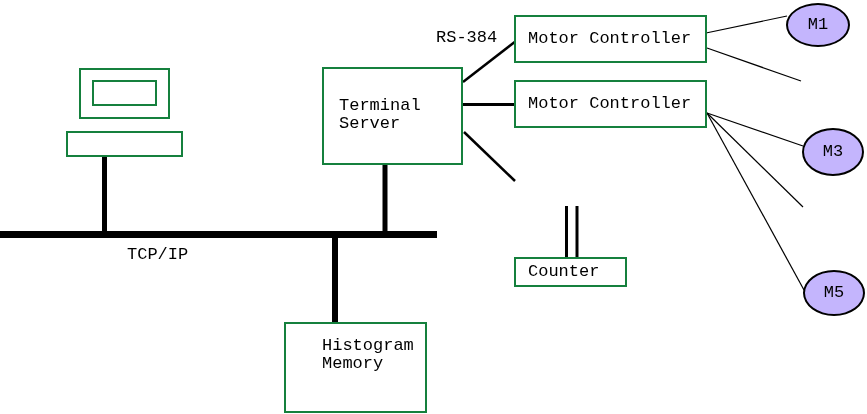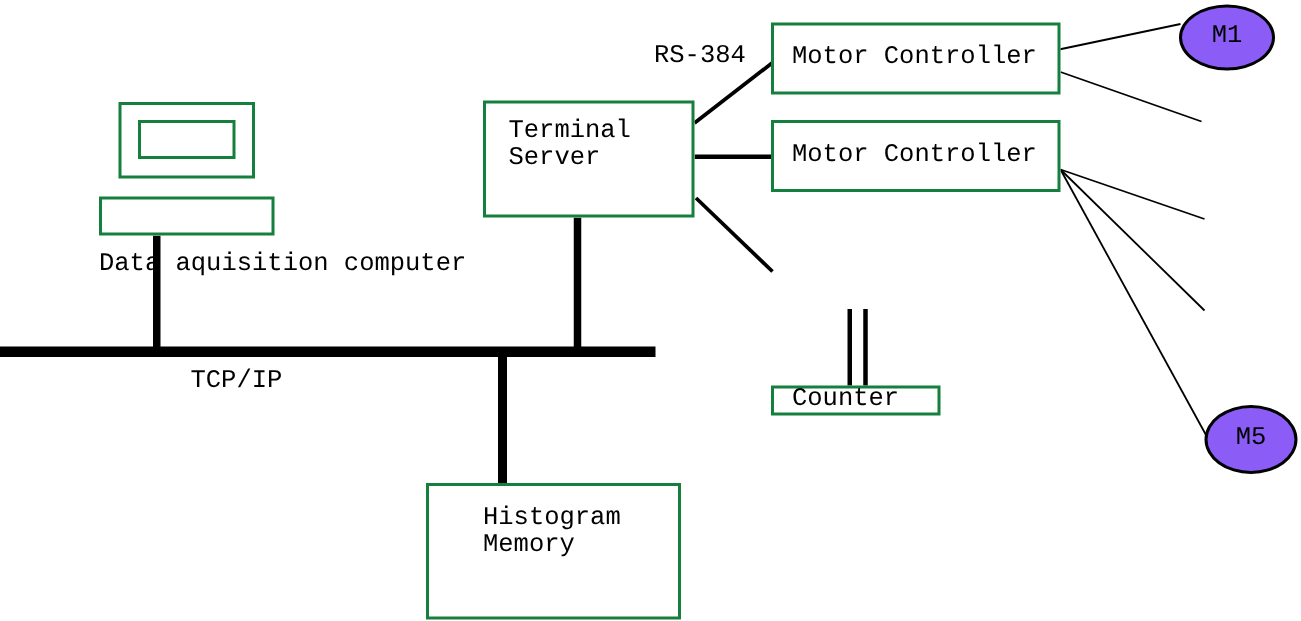--- a/index.html
+++ b/index.html
@@ -10,21 +10,21 @@
     font-size:17px; line-height:18px; color:#000;
   }
   .lines { position:absolute; left:0; top:0; width:867px; height:414px; }
   .box {
     position:absolute; box-sizing:border-box;
     border:2px solid #15803d; background:#fff;
   }
   .vcenter { display:flex; align-items:center; }
   .ellipse {
     position:absolute; box-sizing:border-box;
-    border:2px solid #000; border-radius:50%; background:#8b5cf6;
+    border:2px solid #000; border-radius:50%; background:#c4b5fd;
     display:flex; align-items:center; justify-content:center;
   }
   .flabel { position:absolute; white-space:pre; }
   .ml { white-space:pre-line; }
 </style>
 </head>
 <body>
 
 <div class="diagram">
 
@@ -47,48 +47,50 @@
     <line x1="707" y1="48" x2="801" y2="81" stroke="#000" stroke-width="1.2"></line>
 
     <line x1="707" y1="113" x2="803" y2="146" stroke="#000" stroke-width="1.2"></line>
     <line x1="707" y1="113" x2="803" y2="207" stroke="#000" stroke-width="1.2"></line>
     <line x1="707" y1="113" x2="804" y2="290" stroke="#000" stroke-width="1.2"></line>
   </svg>
 
   <div class="box" style="left:79px; top:68px; width:91px; height:51px;"></div>
   <div class="box" style="left:92px; top:80px; width:65px; height:26px;"></div>
   <div class="box" style="left:66px; top:131px; width:117px; height:26px;"></div>
-  <div class="flabel" style="left:66px; top:168px;">Data aquisition computer</div>
 
   <div class="flabel" style="left:127px; top:246px;text-align:right;">TCP/IP</div>
   <div class="flabel" style="left:436px; top:29px;">RS-384</div>
 
-  <div class="box" style="left:322px; top:67px; width:141px; height:78px; padding:10px 0 0 15px;">
+  <div class="box" style="left:322px; top:67px; width:141px; height:98px; padding:28px 0 0 15px;">
     <span class="ml">Terminal
 Server</span>
   </div>
 
   <div class="box vcenter" style="left:514px; top:15px; width:193px; height:48px; padding-left:12px;">
     <span>Motor Controller</span>
   </div>
 
   <div class="box vcenter" style="left:514px; top:80px; width:193px; height:48px; padding-left:12px;">
     <span>Motor Controller</span>
   </div>
 
 
-  <div class="box vcenter" style="left:514px; top:257px; width:113px; height:20px; padding-left:12px;">
+  <div class="box vcenter" style="left:514px; top:257px; width:113px; height:30px; padding-left:12px;">
     <span>Counter</span>
   </div>
 
-  <div class="box" style="left:284px; top:322px; width:170px; height:91px; padding:13px 0 0 36px;">
+  <div class="box" style="left:284px; top:322px; width:143px; height:91px; padding:13px 0 0 36px;">
     <span class="ml">Histogram
 Memory</span>
   </div>
 
   <div class="ellipse" style="left:786px; top:3px; width:64px; height:44px;">
     <span>M1</span>
+  </div>
+  <div class="ellipse" style="left:802px; top:128px; width:62px; height:48px;">
+    <span>M3</span>
   </div>
   <div class="ellipse" style="left:803px; top:270px; width:62px; height:46px;">
     <span>M5</span>
   </div>
 
 </div>
 
 </body></html>

